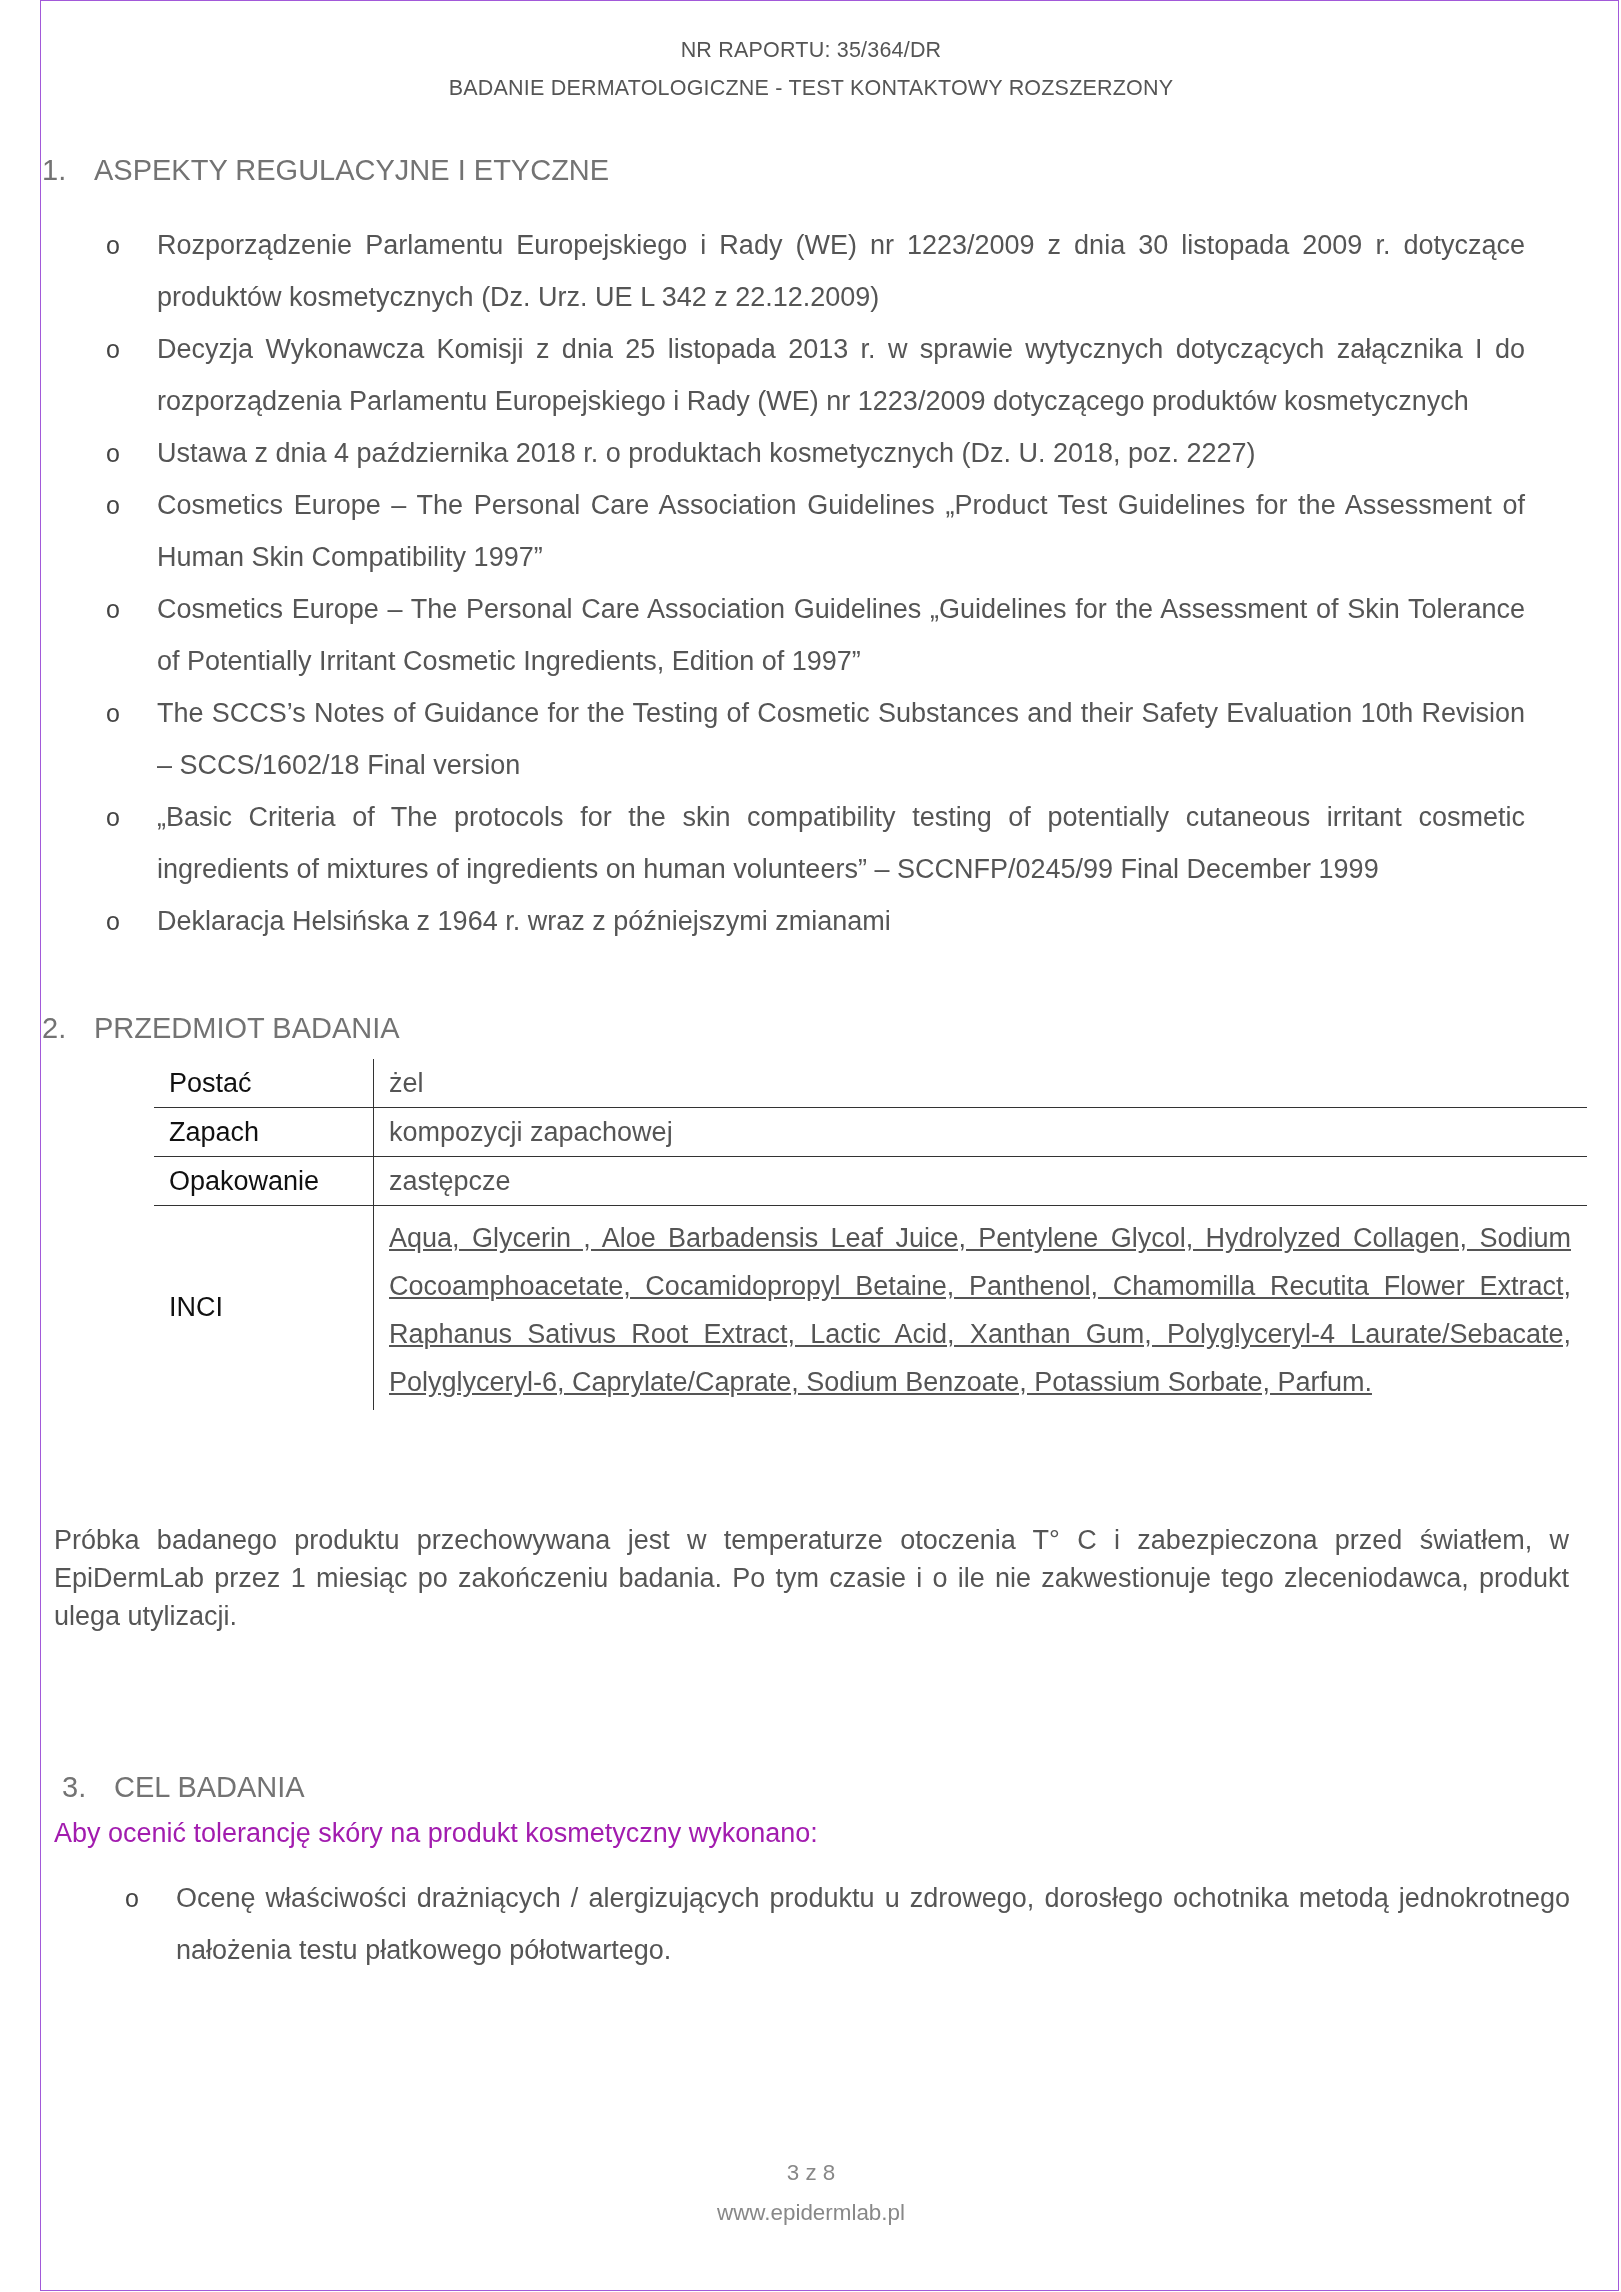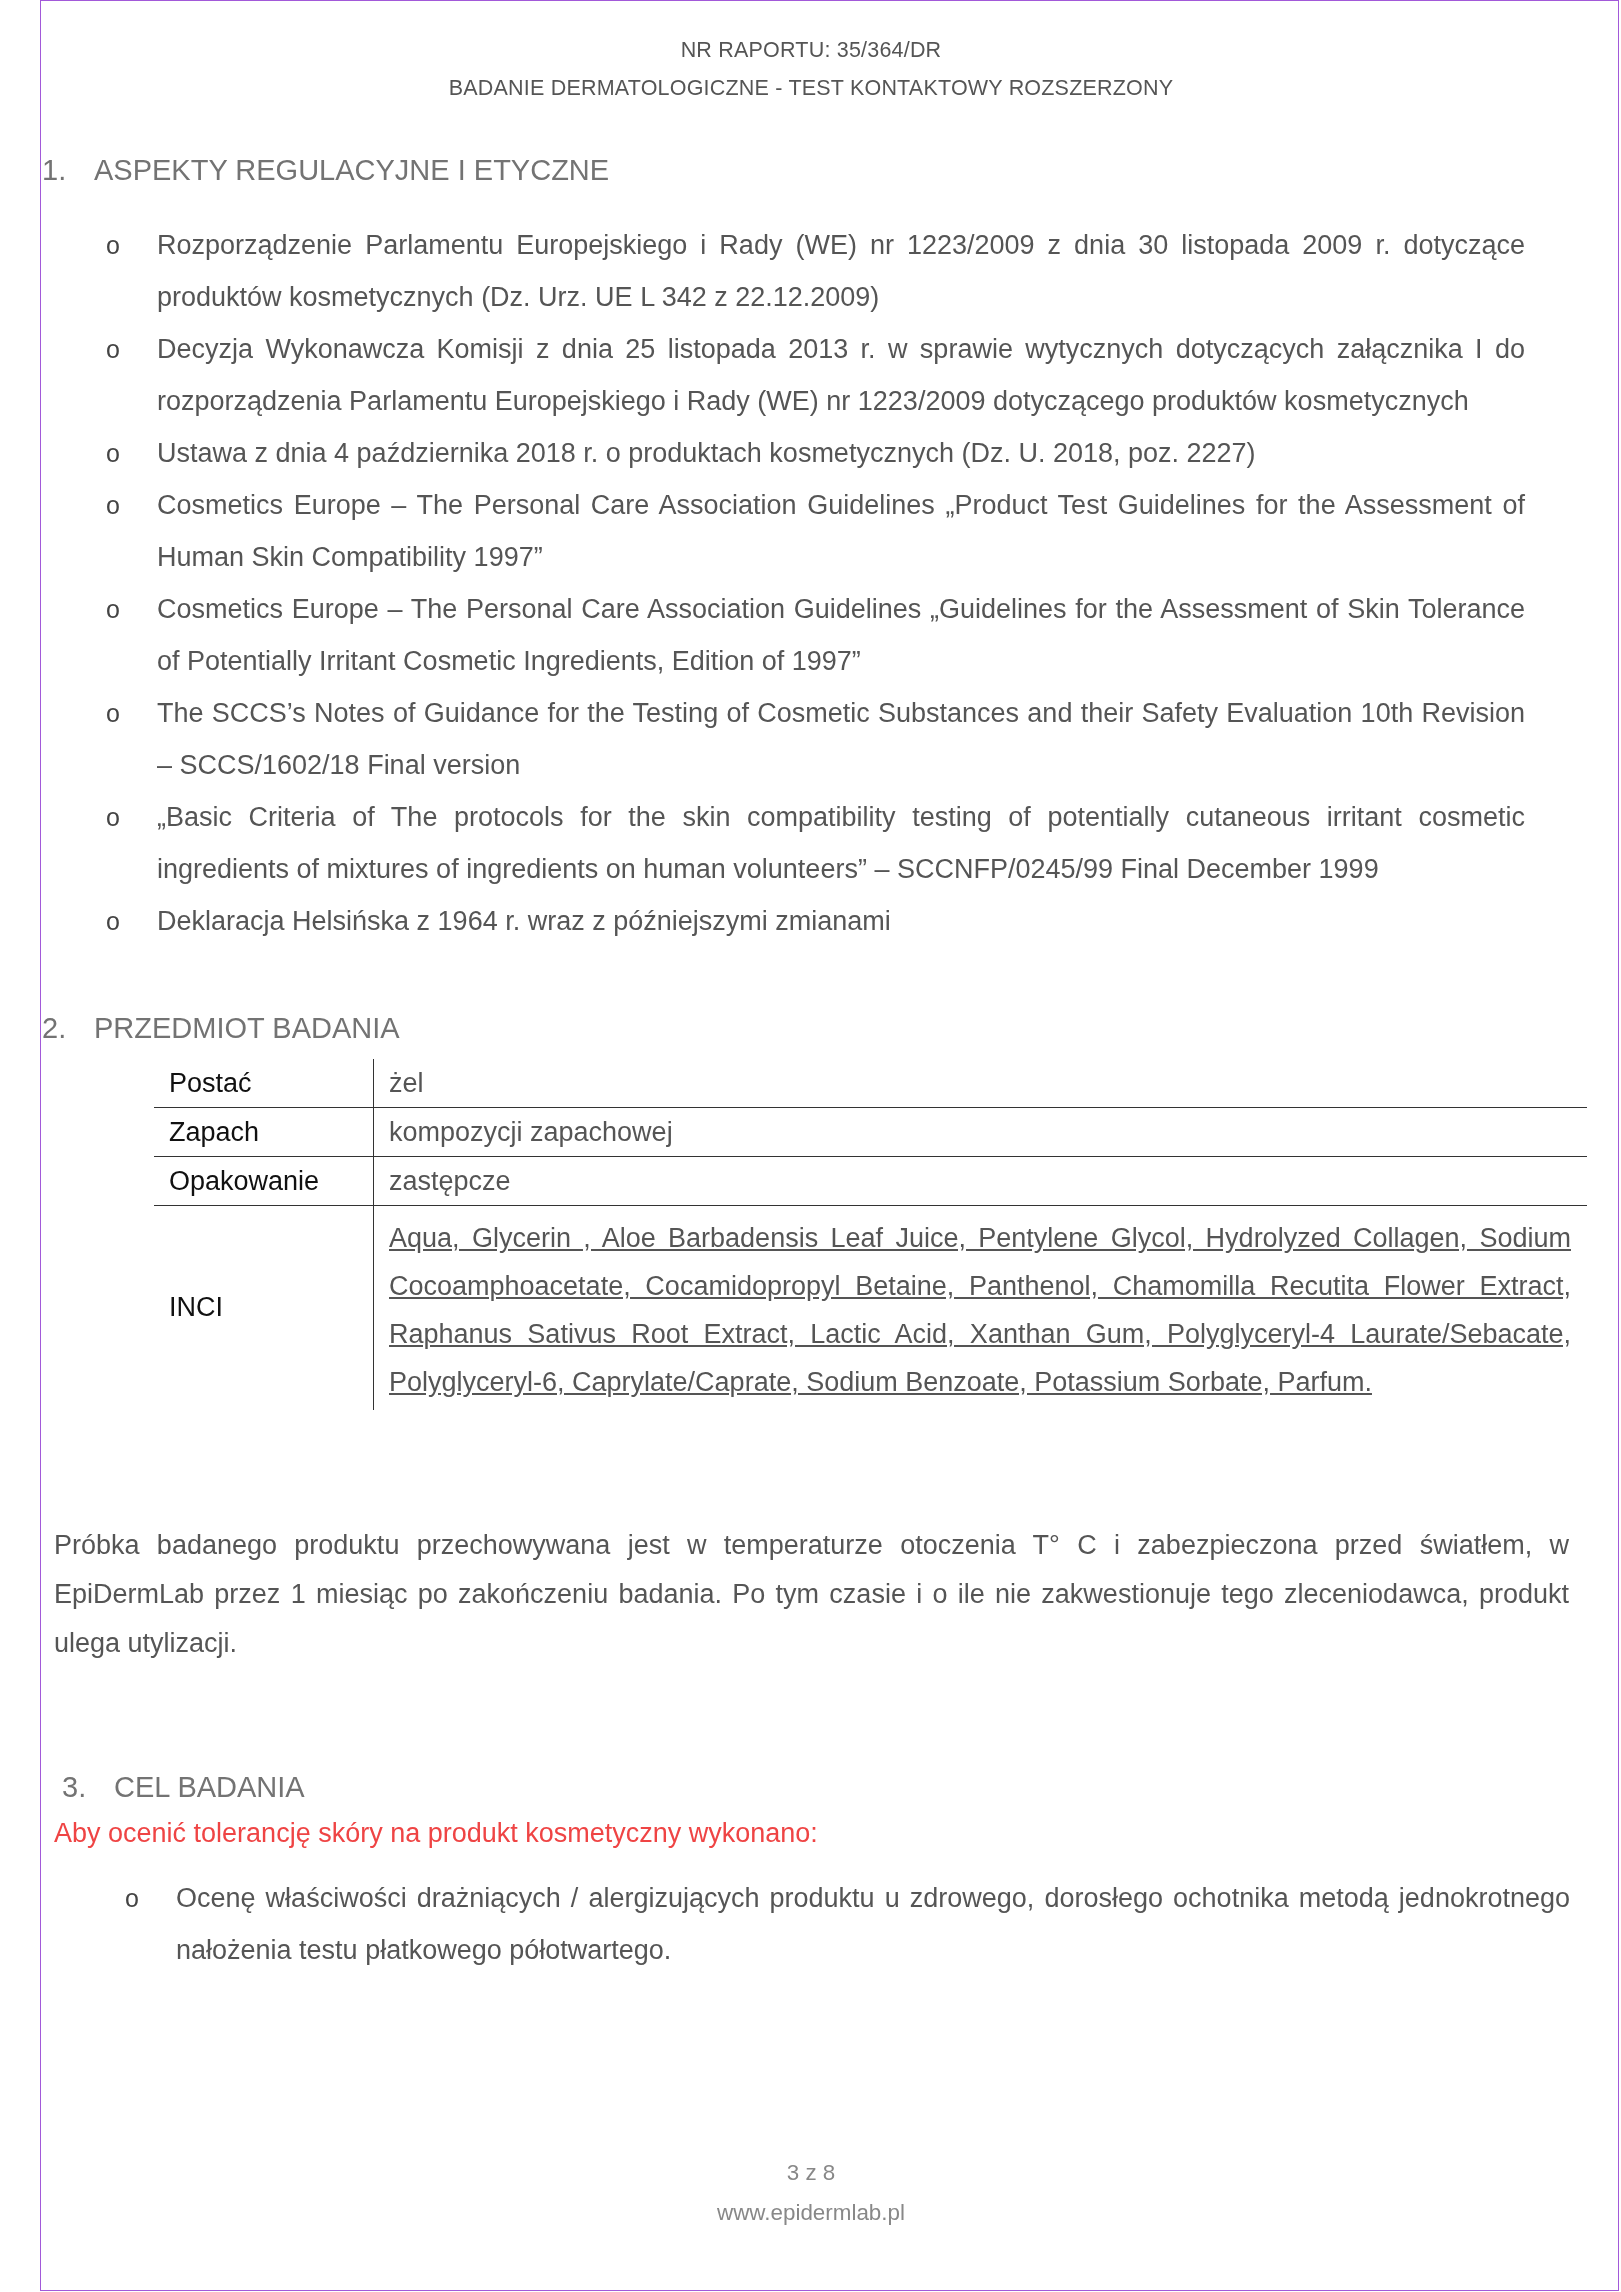--- a/index.html
+++ b/index.html
@@ -20,22 +20,22 @@
   ul.refs li .bullet { position: absolute; left: 106px; top: 0; font-size: 25px; color: #444; }
   table.subject { position: absolute; left: 154px; top: 1059px; width: 1433px; border-collapse: collapse; }
   table.subject td { font-size: 27px; vertical-align: middle; padding: 0; }
   table.subject td.k { width: 204px; padding-left: 15px; color: #111; border-right: 1.8px solid #333; }
   table.subject td.v { padding-left: 15px; padding-right: 16px; color: #555; }
   table.subject tr.row td { height: 48px; border-bottom: 1.8px solid #333; }
   table.subject tr.last td { border-bottom: none; }
   table.subject tr.last td.v { line-height: 48px; text-align: justify; padding-top: 8px; padding-bottom: 3.6px; text-decoration: underline; }
   table.subject tr.last td.k { height: 190px; }
   .para { position: absolute; left: 54px; top: 1521px; width: 1515px; font-size: 27px; color: #555;
-          line-height: 49px; text-align: justify; }
-  .intro { position: absolute; left: 54px; top: 1818px; font-size: 27px; color: #ef4444; white-space: nowrap; }
+          line-height: 38px; text-align: justify; }
+  .intro { position: absolute; left: 54px; top: 1818px; font-size: 27px; color: #a21caf; white-space: nowrap; }
   ul.goals { position: absolute; left: 0; top: 1872px; margin: 0; padding: 0; list-style: none; width: 1622px; }
   ul.goals li { position: relative; padding-left: 176px; width: 1394px; font-size: 27px; color: #555;
                 line-height: 52px; text-align: justify; text-align-last: left; }
   ul.goals li .bullet { position: absolute; left: 125px; top: 0; font-size: 25px; color: #444; }
   .footer { position: absolute; left: 0; width: 1622px; text-align: center; color: #888; font-size: 22.4px; }
   .footer.pg { top: 2160px; }
   .footer.url { top: 2200px; }
 </style>
 </head>
 <body>

